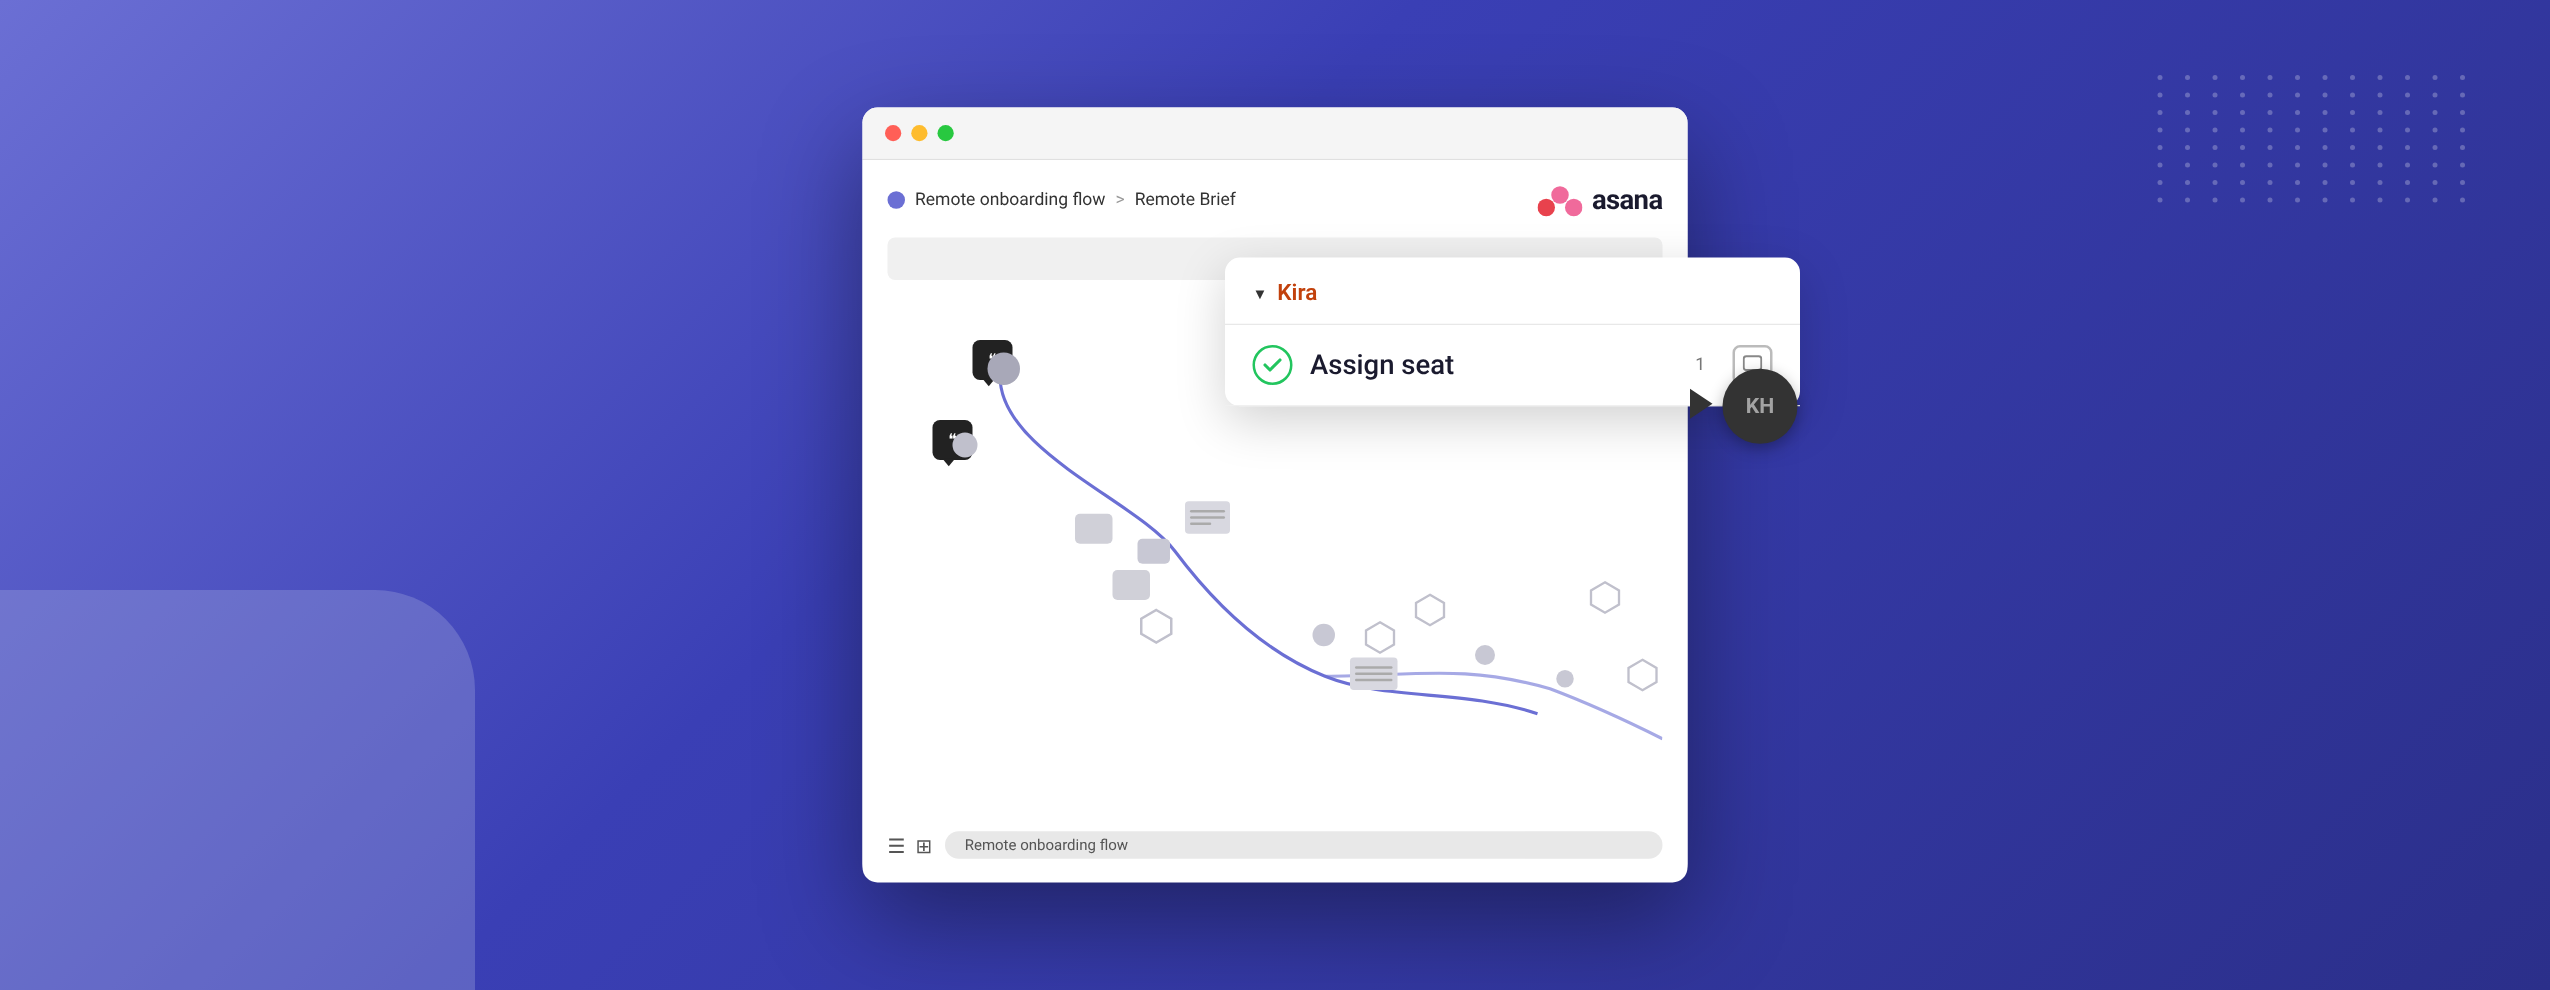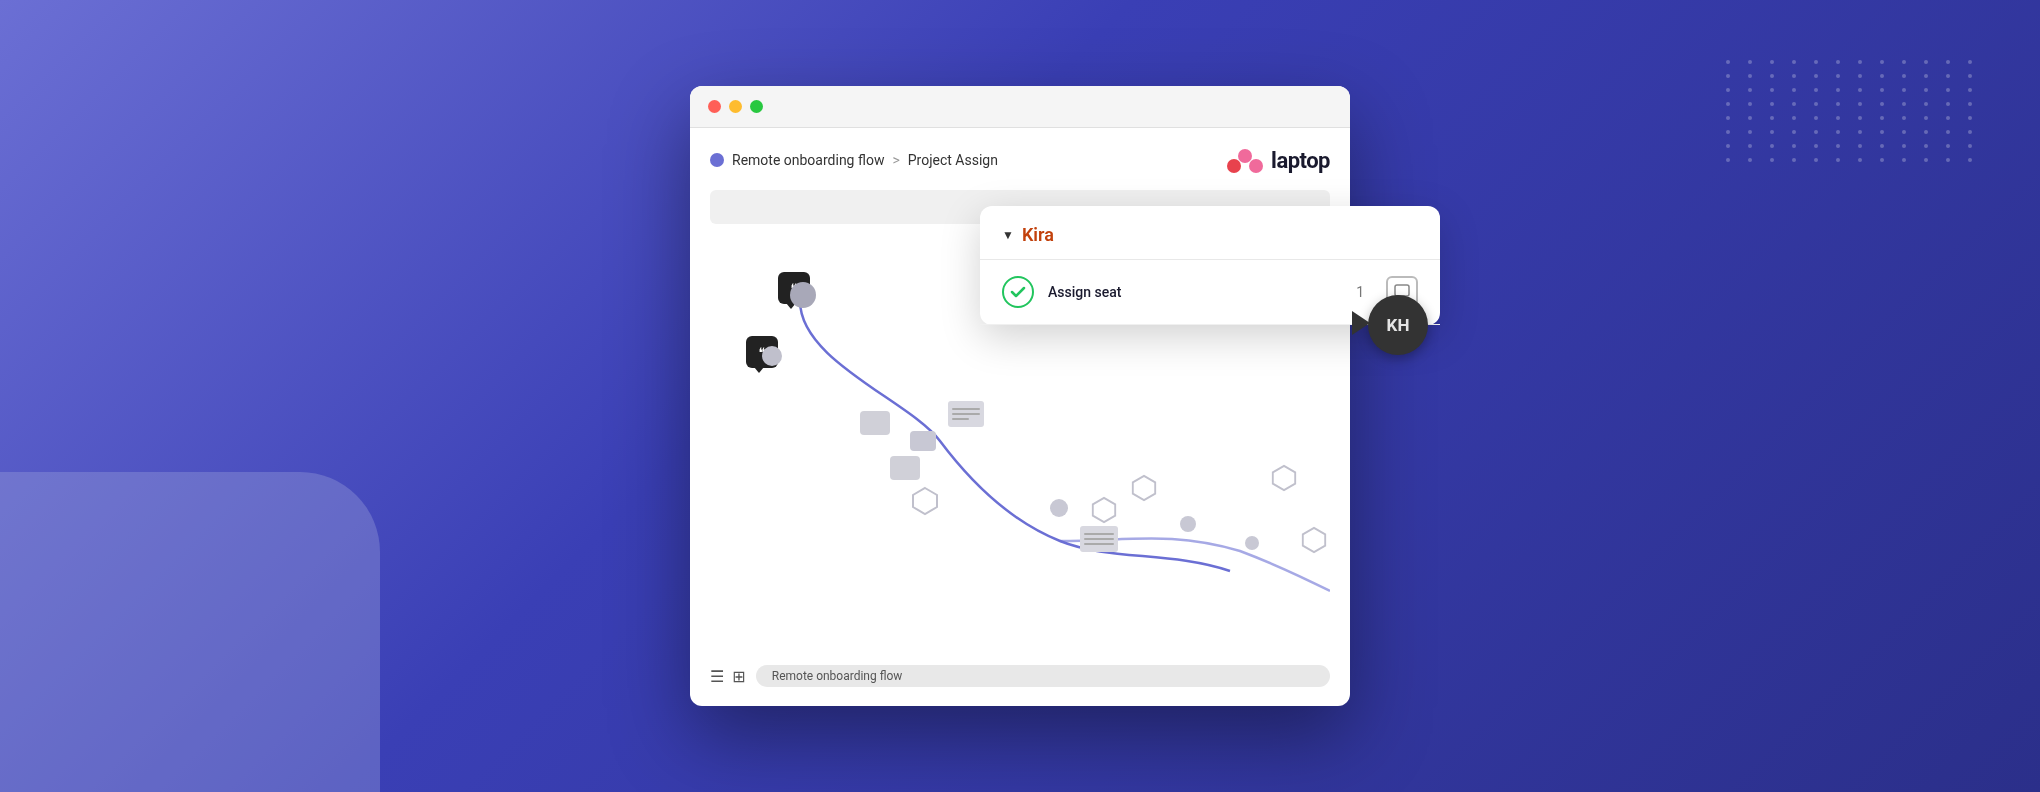--- a/index.html
+++ b/index.html
@@ -258,21 +258,21 @@
       height: 32px;
       border-radius: 50%;
       border: 2.5px solid #aaa;
       display: flex;
       align-items: center;
       justify-content: center;
       flex-shrink: 0;
     }
 
     .task-label {
-      font-size: 14px;
+      font-size: 22px;
       font-weight: 500;
       color: #1a1a2e;
       flex: 1;
     }
 
     .comment-count {
       font-size: 14px;
       color: #777;
       margin-right: 8px;
     }
@@ -285,29 +285,29 @@
       display: flex;
       align-items: center;
       justify-content: center;
       cursor: pointer;
     }
 
     
     .kh-avatar {
       position: absolute;
       bottom: -30px;
-      right: 12px;
+      right: 2px;
       width: 60px;
       height: 60px;
       background: #333;
       border-radius: 50%;
       display: flex;
       align-items: center;
       justify-content: center;
-      color: #e5e5e5;
+      color: #a3a3a3;
       font-size: 17px;
       font-weight: 700;
       z-index: 200;
       box-shadow: 0 4px 12px rgba(0,0,0,0.3);
     }
 
     
     .play-arrow {
       position: absolute;
       bottom: -10px;
@@ -450,31 +450,31 @@
     <div class="traffic-light tl-green"></div>
   </div>
 
   <div class="browser-content">
 
     <div class="app-topbar">
       <div class="breadcrumb">
         <span class="breadcrumb-dot"></span>
         <span>Remote onboarding flow</span>
         <span class="breadcrumb-sep">&gt;</span>
-        <span>Project Assign</span>
+        <span>Remote Brief</span>
       </div>
       <div class="asana-logo">
         <div class="asana-dots">
           <svg width="36" height="28" viewBox="0 0 36 28">
             <circle cx="18" cy="10" r="7" fill="#f06a9b"></circle>
             <circle cx="7" cy="20" r="7" fill="#e8424d"></circle>
             <circle cx="29" cy="20" r="7" fill="#f06a9b"></circle>
           </svg>
         </div>
-        <span class="asana-wordmark">laptop</span>
+        <span class="asana-wordmark">asana</span>
       </div>
     </div>
 
     <div class="search-bar-stub"></div>
 
     <div class="canvas-area">
 
       <svg class="flow-svg" viewBox="0 0 620 370">
 
         <path d="M 90 60 C 90 120, 200 160, 230 200 C 260 240, 300 280, 350 300 C 400 320, 460 310, 520 330" fill="none" stroke="#6b6fd4" stroke-width="2.5" stroke-dasharray="none"></path>

